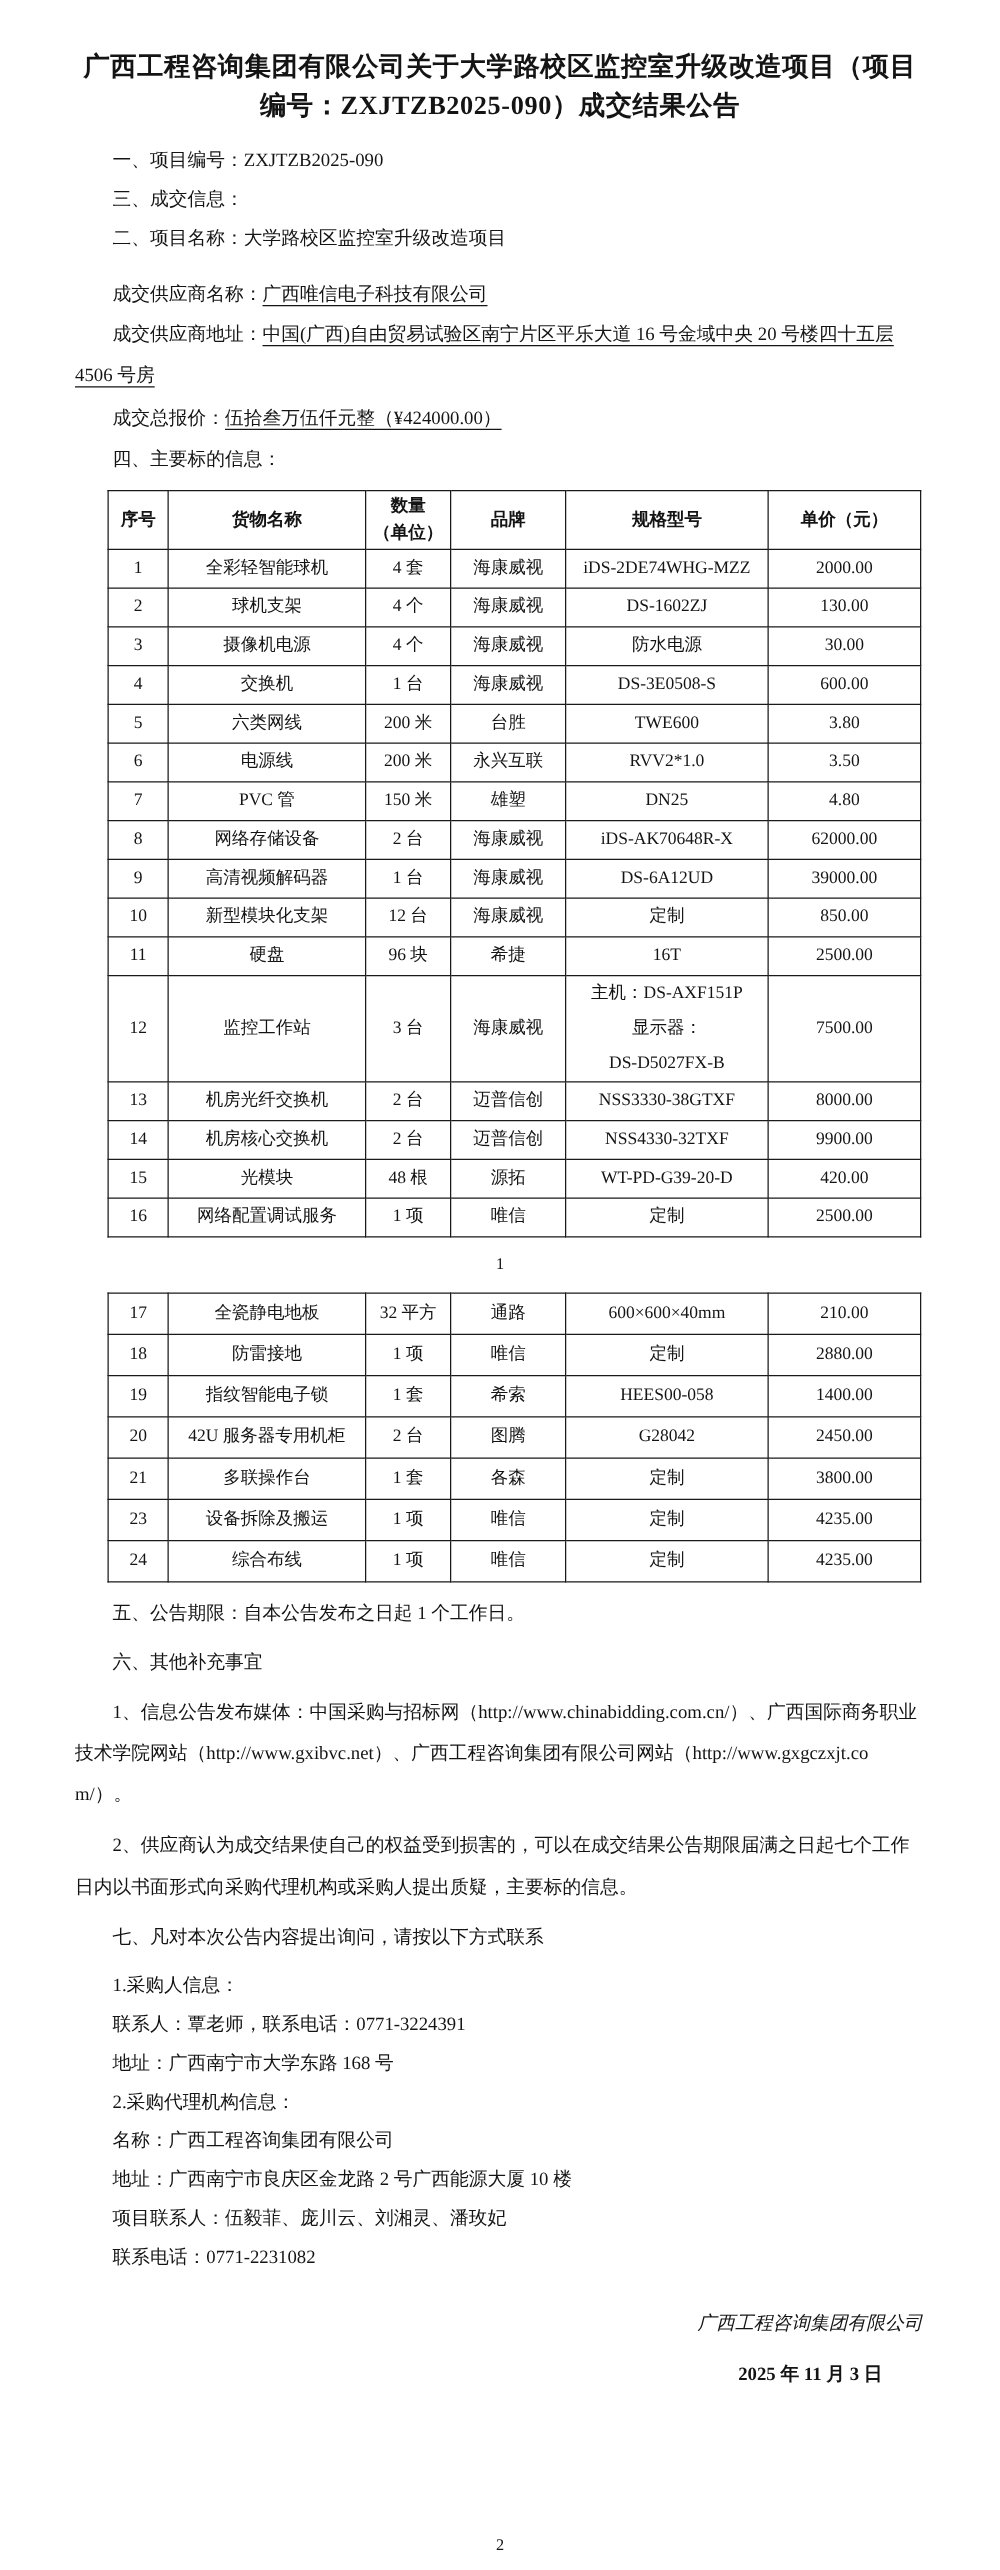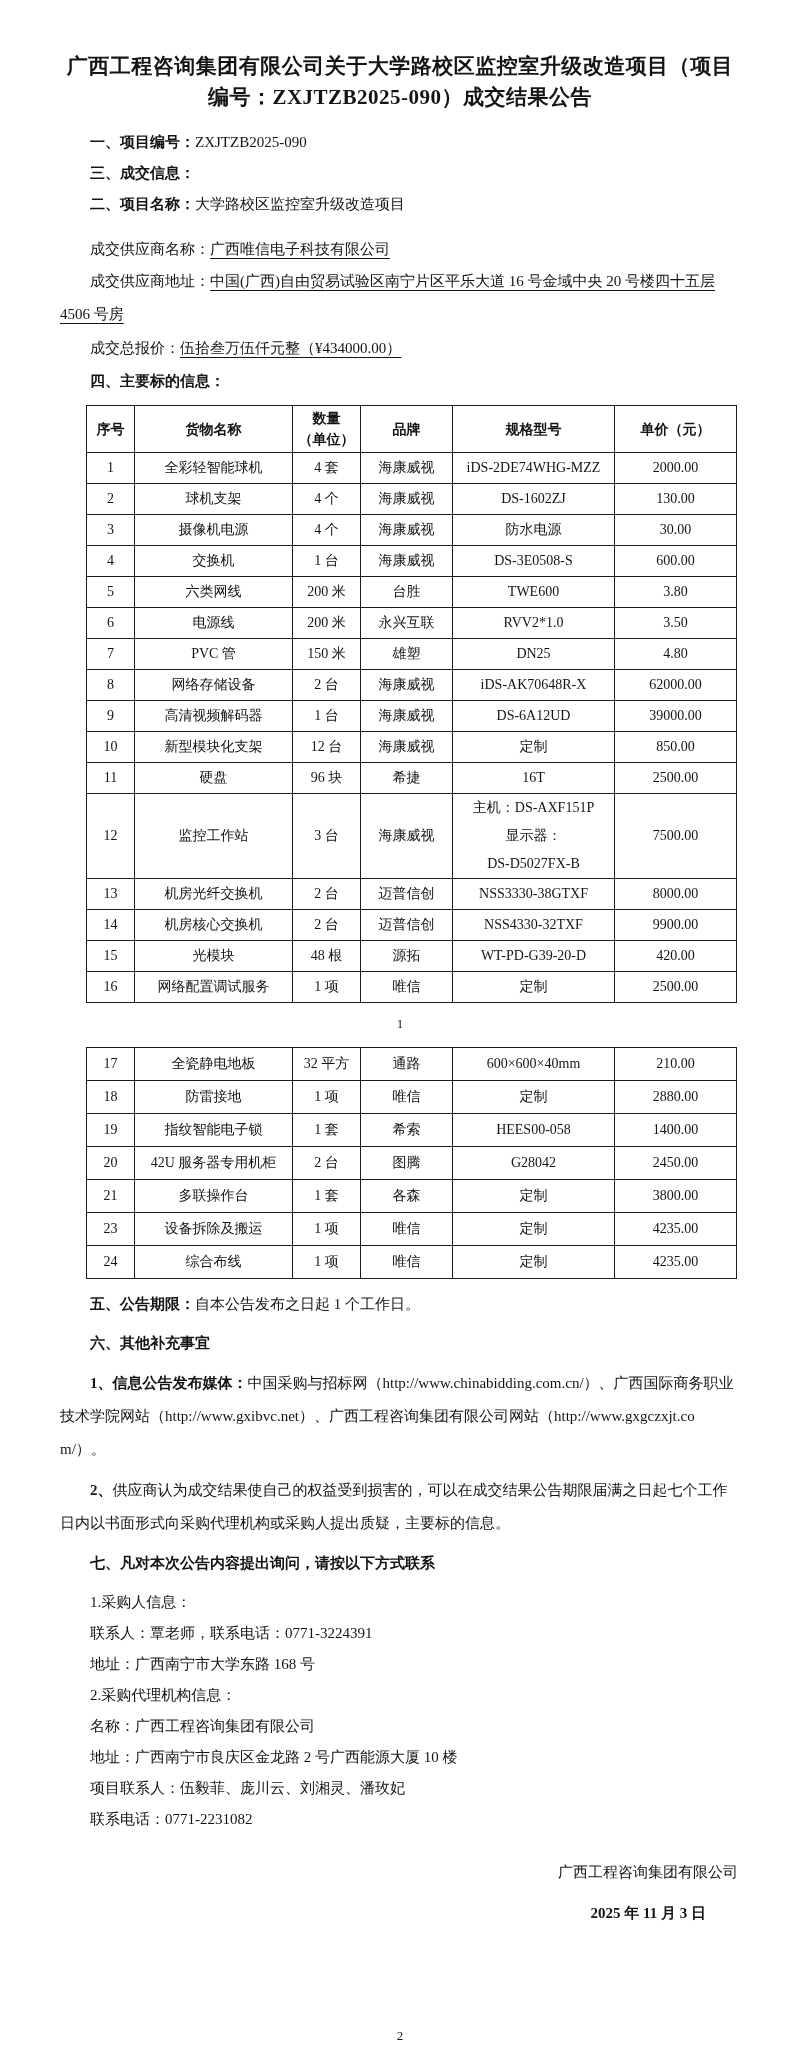--- a/index.html
+++ b/index.html
@@ -8,41 +8,41 @@
     width:800px;height:2056px;
     margin:0 auto;
     background:#ffffff;
     color:#141414;
     font-family:"Liberation Serif","DejaVu Serif",serif;
     box-sizing:border-box;
     padding:0 60px;
     overflow:hidden;
   }
   .doc-title{
-    margin:13px auto;
+    margin:0 auto;
     padding-top:38px;
     max-width:680px;
     font-size:21px;
     line-height:31px;
     font-weight:bold;
     text-align:center;
     letter-spacing:0.5px;
   }
   .para{
     margin:0;
     font-size:15px;
     line-height:31px;
     text-indent:2em;
   }
   .para.loose{line-height:33px;}
   .mt14{margin-top:14px;}
   .mt10{margin-top:10px;}
   .mt8{margin-top:8px;}
   .mt2{margin-top:2px;}
-  .bold{font-weight:bold;}
+  .bold{font-weight:normal;}
   .uline{text-decoration:underline;text-underline-offset:4px;}
   .wrap-url{word-break:break-all;}
   table.goods{
     border-collapse:collapse;
     margin:8px 0 0 26px;
     width:650px;
     table-layout:fixed;
   }
   table.goods th, table.goods td{
     border:1px solid #1a1a1a;
@@ -71,20 +71,21 @@
   }
   .t2{margin-top:6px;}
   table.goods.t2 td{height:32px;}
   .sign-company{
     margin:22px 0 0 0;
     text-align:right;
     font-size:15px;
     line-height:31px;
     text-indent:0;
     padding-right:2px;
+    font-style:italic;
   }
   .sign-date{
     margin:10px 0 0 0;
     text-align:right;
     font-size:15px;
     line-height:31px;
     text-indent:0;
     padding-right:34px;
     font-weight:bold;
   }
@@ -106,21 +107,21 @@
   <p class="para mt14"><span class="bold">一、项目编号：</span><span>ZXJTZB2025-090</span></p>
 
   <p class="para"><span class="bold">三、成交信息：</span></p>
 
   <p class="para"><span class="bold">二、项目名称：</span><span>大学路校区监控室升级改造项目</span></p>
 
   <p class="para mt14"><span>成交供应商名称：</span><span class="uline">广西唯信电子科技有限公司</span></p>
 
   <p class="para loose"><span>成交供应商地址：</span><span class="uline">中国(广西)自由贸易试验区南宁片区平乐大道 16 号金域中央 20 号楼四十五层 4506 号房</span></p>
 
-  <p class="para mt2"><span>成交总报价：</span><span class="uline">伍拾叁万伍仟元整（¥434000.00）</span></p>
+  <p class="para mt2"><span>成交总报价：</span><span class="uline">伍拾叁万伍仟元整（¥424000.00）</span></p>
 
   <p class="para mt2"><span class="bold">四、主要标的信息：</span></p>
 
   <table class="goods">
     <colgroup>
       <col style="width:48px">
         <col style="width:158px">
         <col style="width:68px">
         <col style="width:92px">
         <col style="width:162px">

